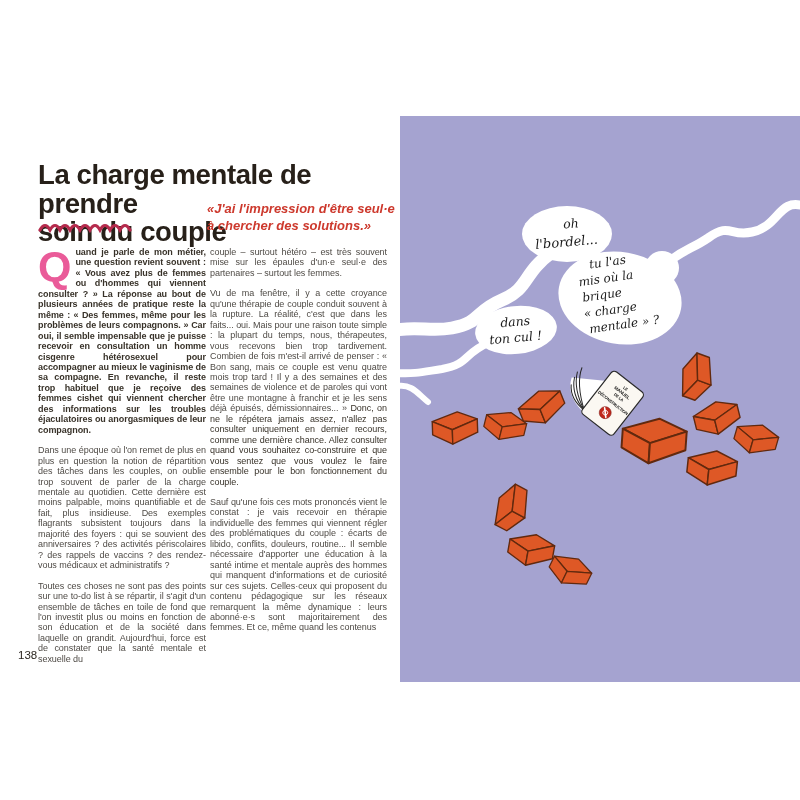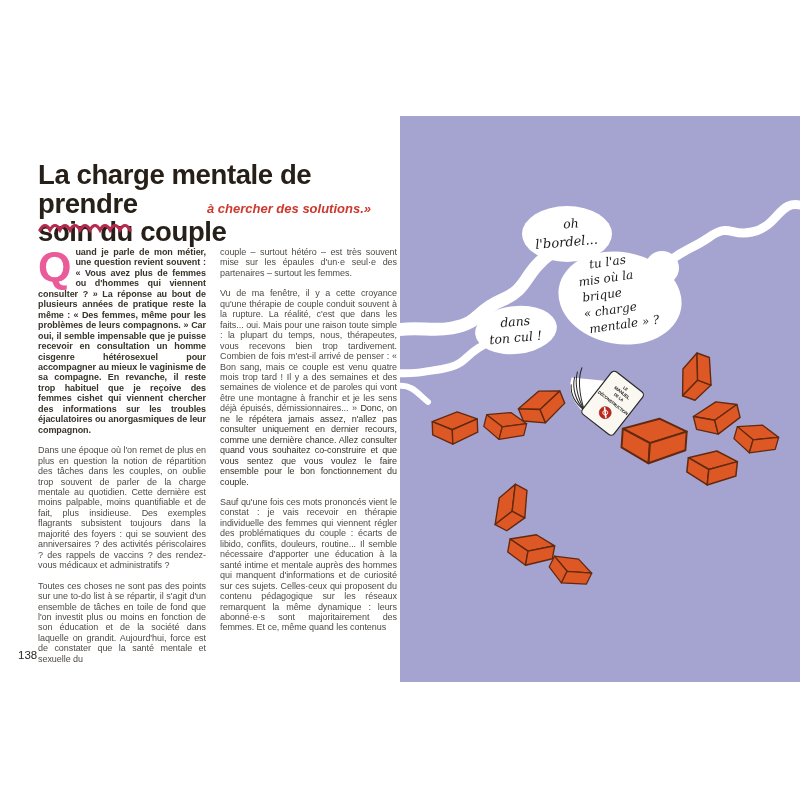--- a/index.html
+++ b/index.html
@@ -28,21 +28,21 @@
   }
   #pull-quote span{display:block}
 
   .col{
     position:absolute;top:247px;
     font-size:9px;line-height:10.45px;letter-spacing:-0.05px;
     text-align:justify;color:var(--body);
     hyphens:auto;-webkit-hyphens:auto;
   }
   #col-left{left:38px;width:168px}
-  #col-right{left:220px;width:177px}
+  #col-right{left:210px;width:177px}
   .col p{margin:0 0 10px 0}
   p.lead{font-weight:bold;color:var(--lead)}
   .dropcap{
     float:left;font-size:43px;line-height:32px;
     padding:3px 4px 0 0;font-weight:bold;color:var(--pink);
   }
   .bold-run{font-weight:normal;color:var(--lead)}
 
   #page-number{
     position:absolute;left:18px;top:649px;
@@ -72,20 +72,21 @@
 <h1 id="page-title">
   <span>La charge mentale de prendre</span>
   <span>soin du couple</span>
 </h1>
 
 <svg id="squiggle" width="104" height="16" viewBox="0 0 104 16">
   <path d="M2,11 q5,-9 10,0 q5,-9 10,0 q5,-9 10,0 q5,-9 10,0 q5,-9 10,0 q5,-9 10,0 q5,-9 10,0 q5,-9 10,0 q5,-9 10,0" fill="none" stroke="#b52b4d" stroke-width="3.2" stroke-linecap="round"></path>
 </svg>
 
 <div id="pull-quote">
+  <span>«J'ai l'impression d'être seul·e</span>
   <span>à chercher des solutions.»</span>
 </div>
 
 <div id="col-left" class="col">
   <p class="lead"><span class="dropcap">Q</span><span>uand je parle de mon métier, une question revient souvent : « Vous avez plus de femmes ou d'hommes qui viennent consulter ? » La réponse au bout de plusieurs années de pratique reste la même : « Des femmes, même pour les problèmes de leurs compagnons. » Car oui, il semble impensable que je puisse recevoir en consultation un homme cisgenre hétérosexuel pour accompagner au mieux le vaginisme de sa compagne. En revanche, il reste trop habituel que je reçoive des femmes cishet qui viennent chercher des informations sur les troubles éjaculatoires ou anorgasmiques de leur compagnon.</span></p>
   <p>Dans une époque où l'on remet de plus en plus en question la notion de répartition des tâches dans les couples, on oublie trop souvent de parler de la charge mentale au quotidien. Cette dernière est moins palpable, moins quantifiable et de fait, plus insidieuse. Des exemples flagrants subsistent toujours dans la majorité des foyers : qui se souvient des anniversaires ? des activités périscolaires ? des rappels de vaccins ? des rendez-vous médicaux et administratifs ?</p>
   <p>Toutes ces choses ne sont pas des points sur une to-do list à se répartir, il s'agit d'un ensemble de tâches en toile de fond que l'on investit plus ou moins en fonction de son éducation et de la société dans laquelle on grandit. Aujourd'hui, force est de constater que la santé mentale et sexuelle du</p>
 </div>
 
 <div id="col-right" class="col">

